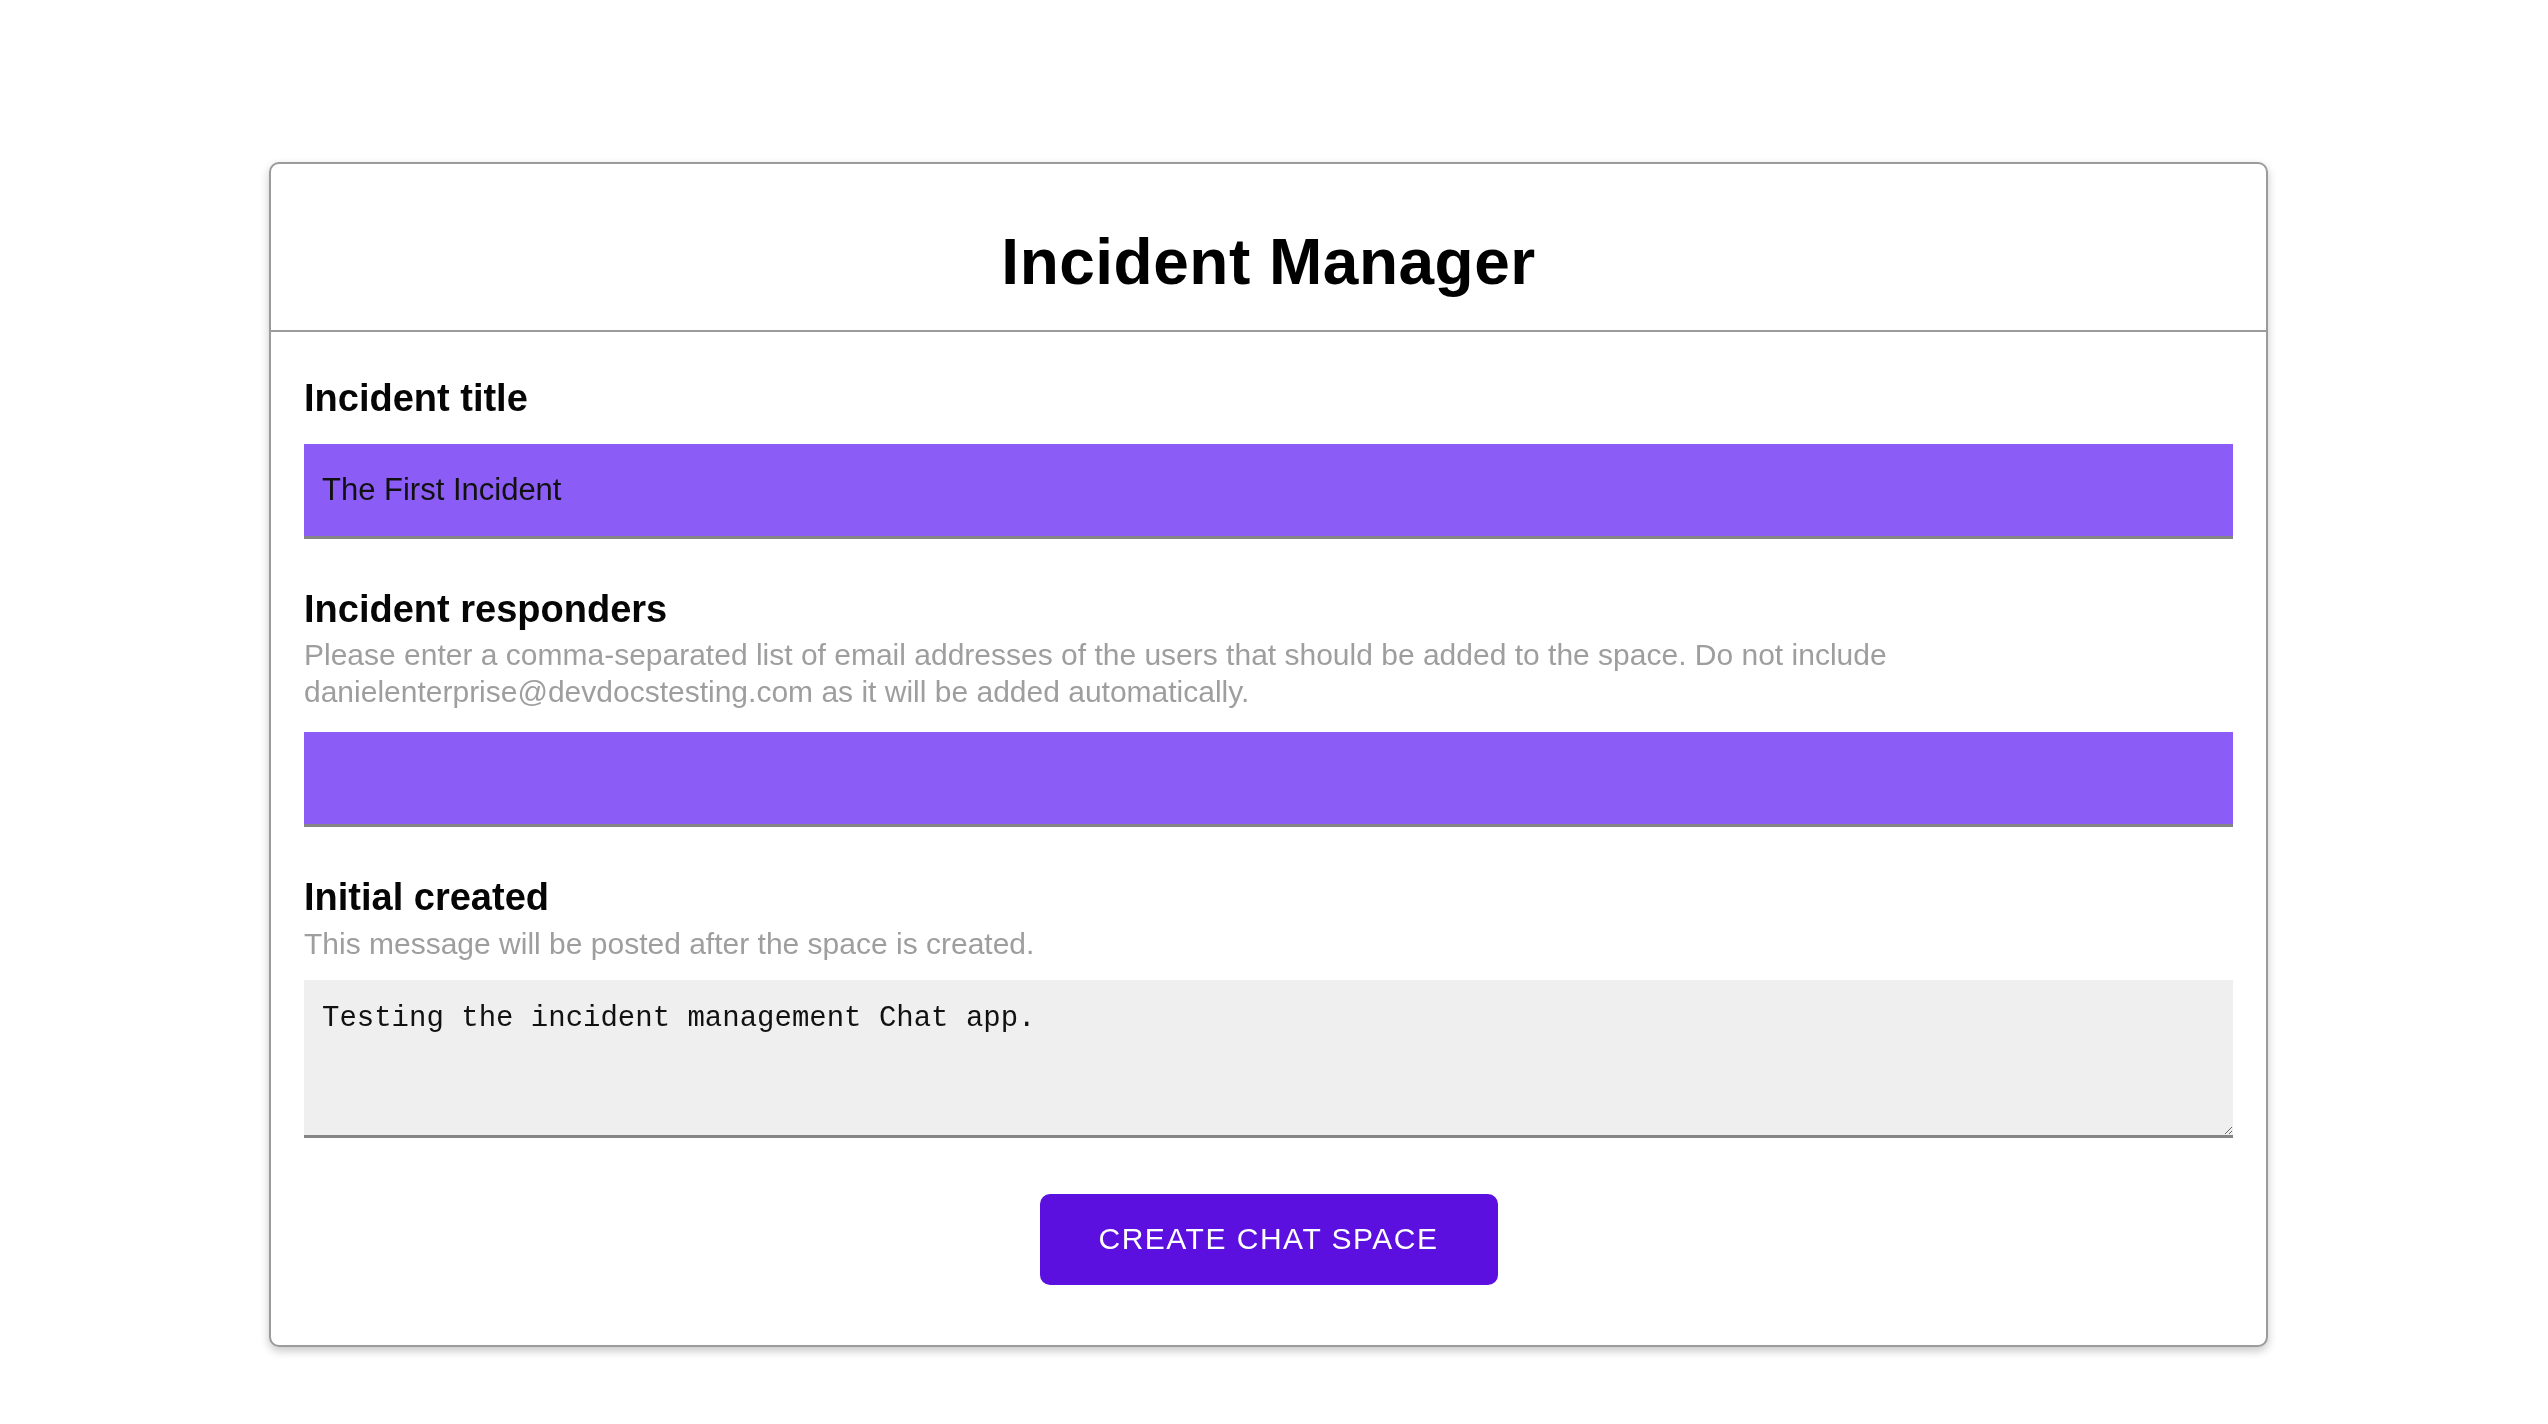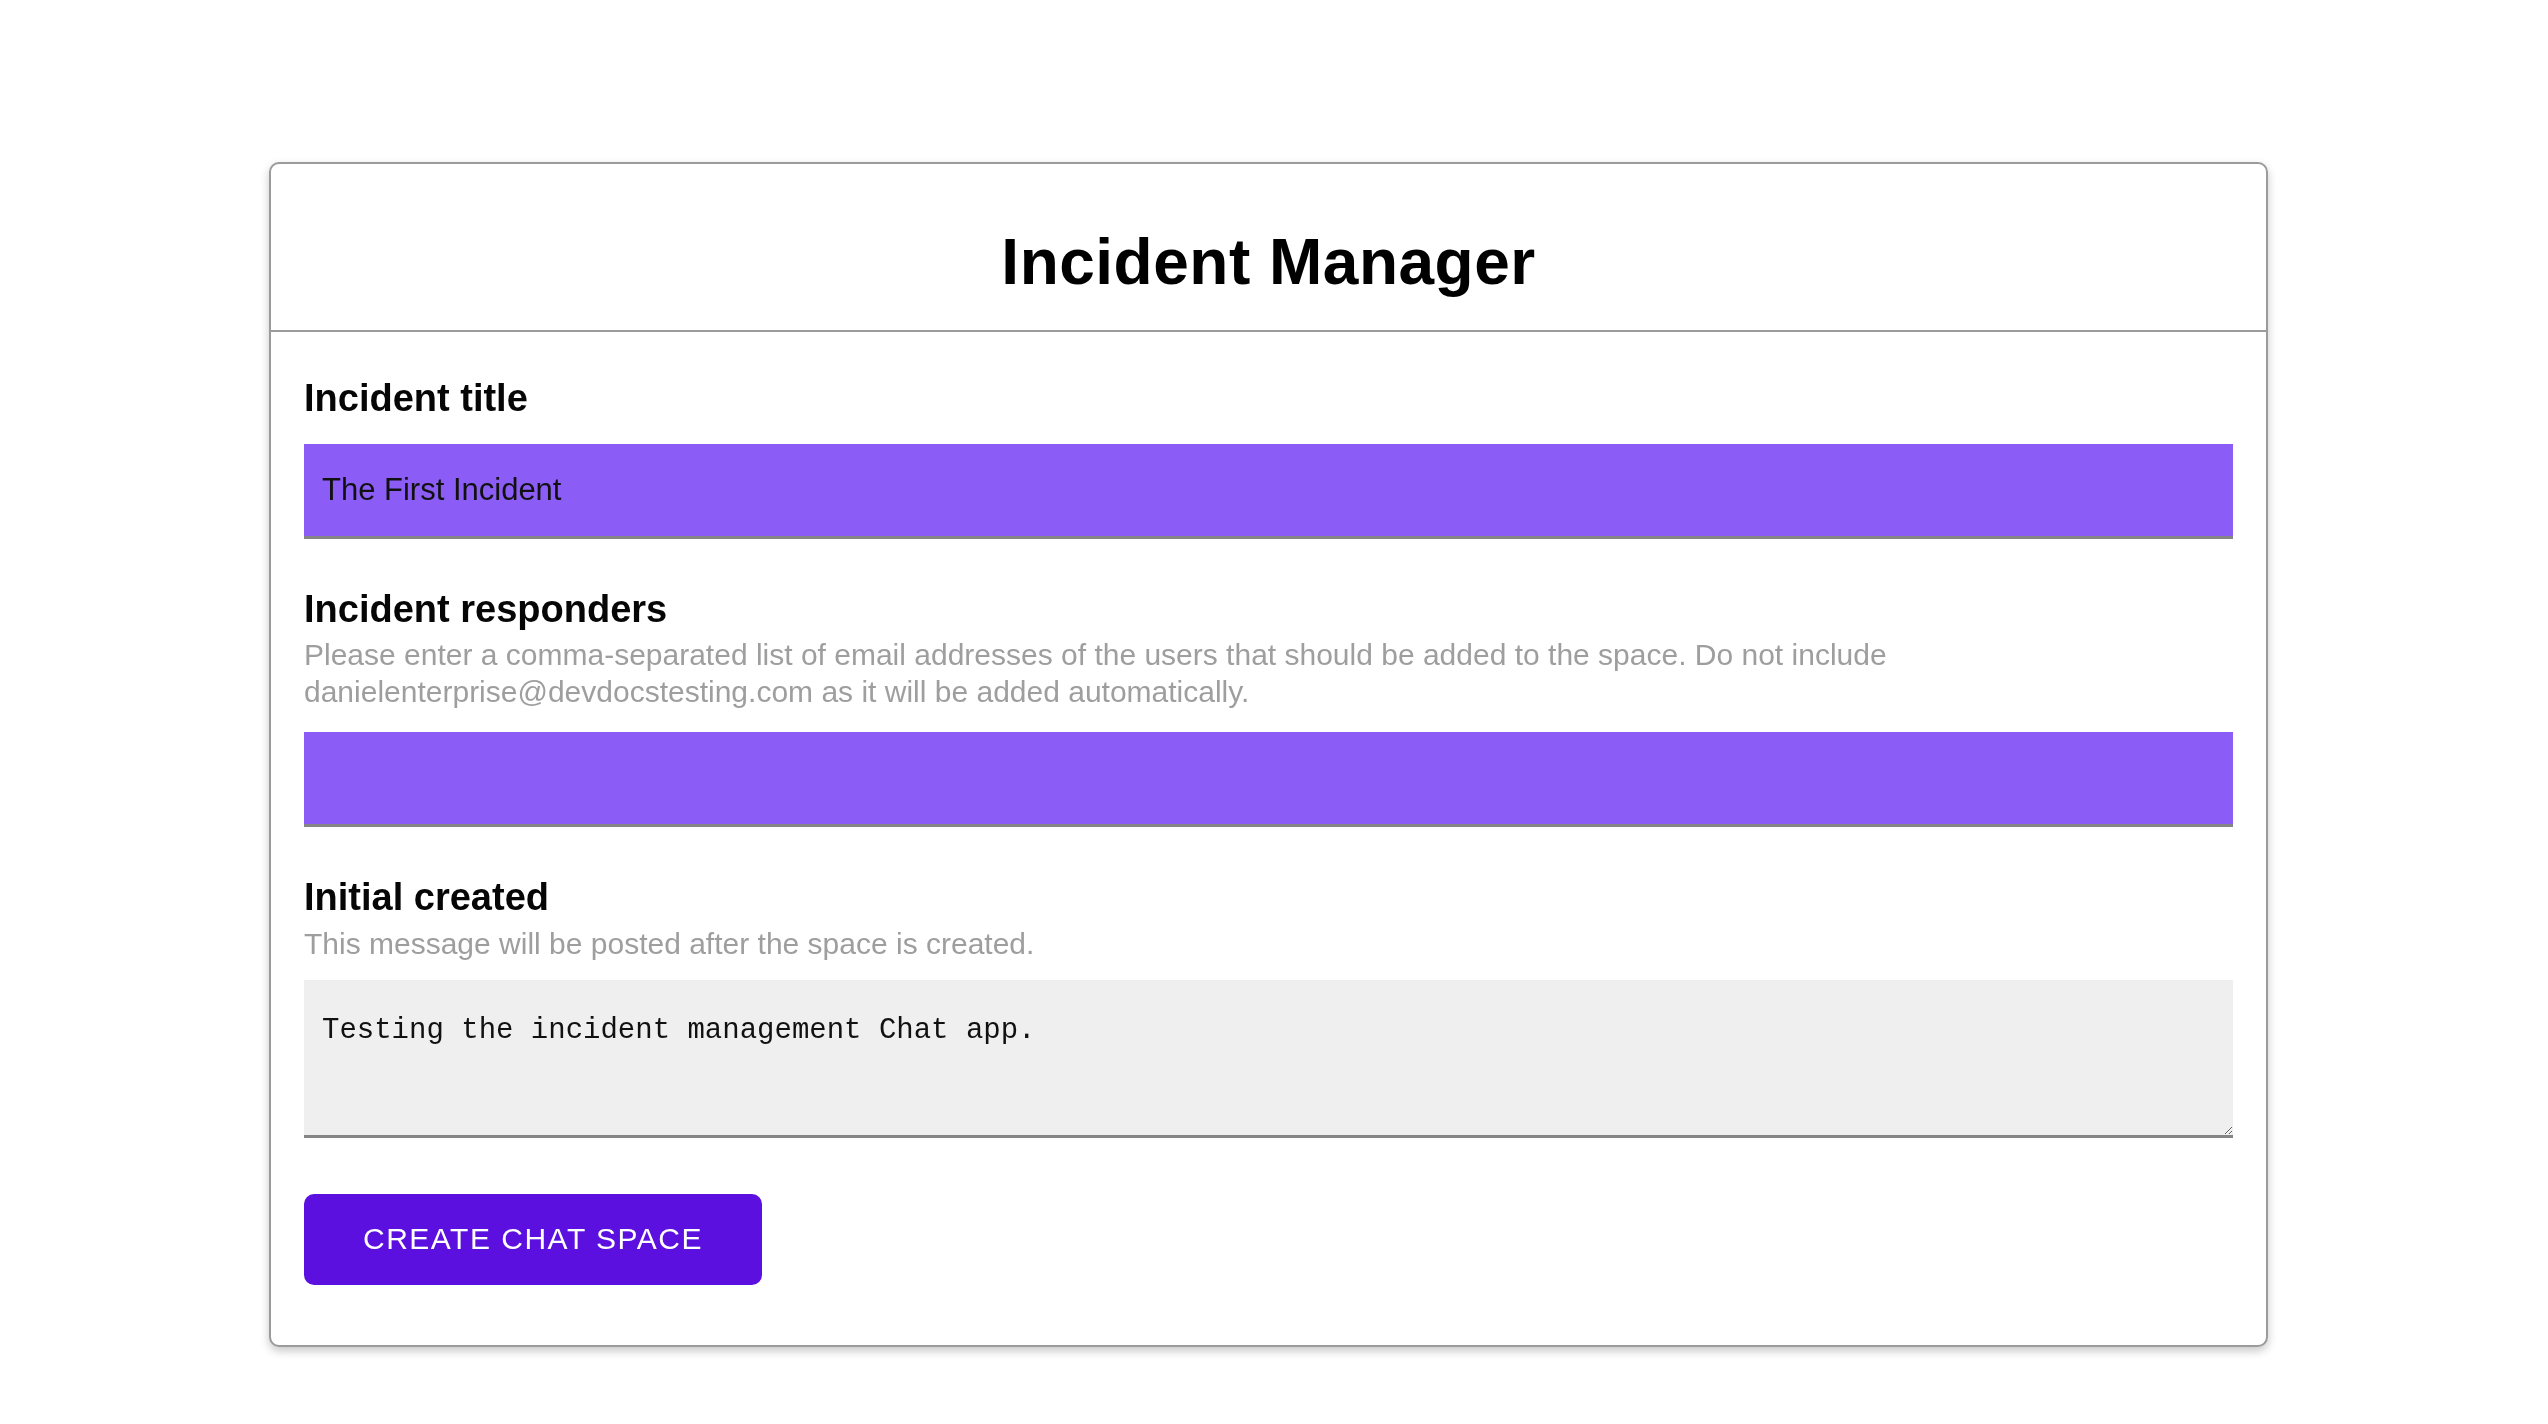--- a/index.html
+++ b/index.html
@@ -70,36 +70,36 @@
     font-family: "Liberation Sans", sans-serif;
     font-size: 31px;
     color: #111111;
     outline: none;
   }
   .text-area {
     display: block;
     width: 100%;
     height: 158px;
     margin-top: 18px;
-    padding: 32px 18px;
+    padding: 20px 18px;
     background: #efefef;
     border: none;
     border-bottom: 3px solid #858585;
     border-radius: 0;
     font-family: "Liberation Mono", "DejaVu Sans Mono", monospace;
     font-size: 29px;
     line-height: 1.3;
     color: #111111;
     outline: none;
     resize: both;
   }
   .actions {
     margin-top: 56px;
     display: flex;
-    justify-content: flex-start;
+    justify-content: center;
   }
   .submit-btn {
     width: 458px;
     height: 91px;
     border: none;
     border-radius: 10px;
     background: #5b10e0;
     color: #ffffff;
     font-family: "Liberation Sans", sans-serif;
     font-size: 30px;

